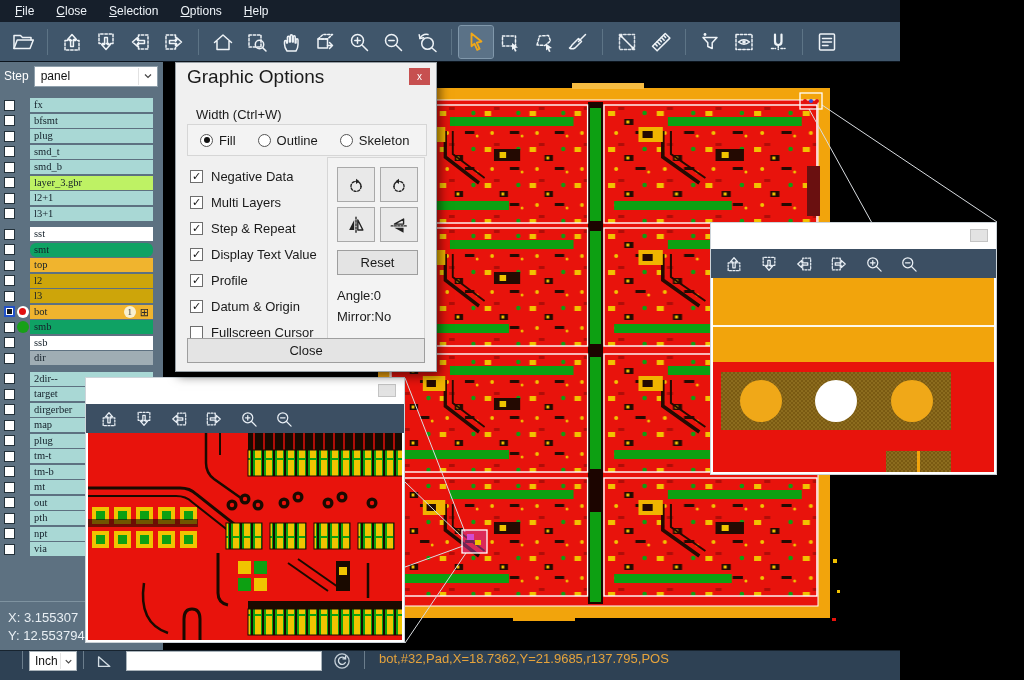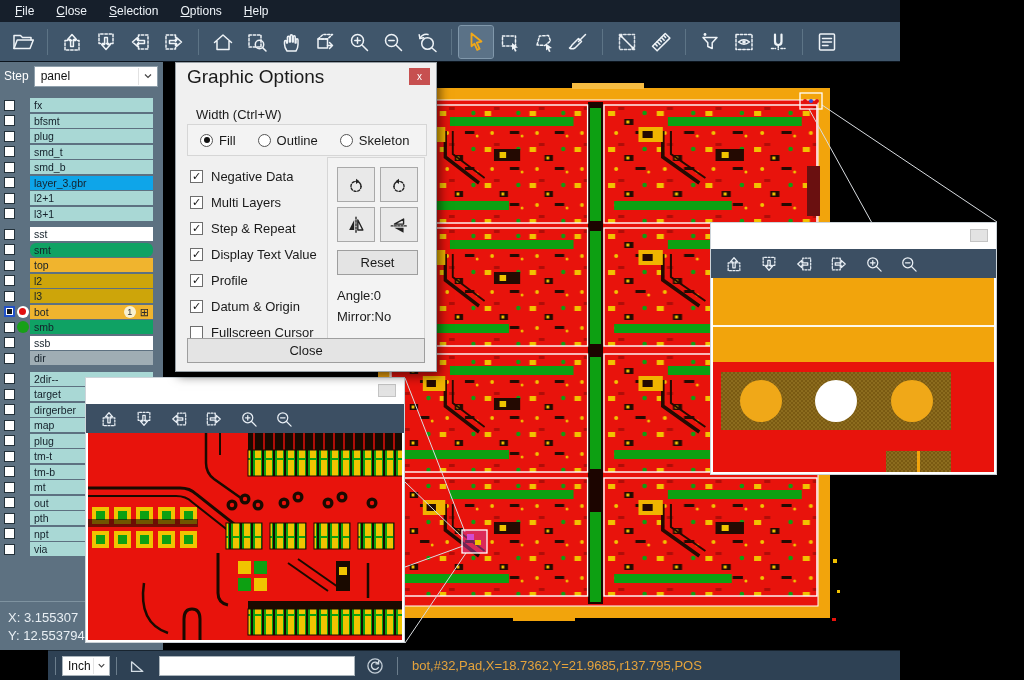--- a/index.html
+++ b/index.html
@@ -34,21 +34,21 @@
   .layerlist { padding-top:8px; }
   .lrow { height:14px; margin-bottom:1.5px; display:flex; align-items:center; }
   .lcheck { width:11px; height:11px; background:#fff; border:1px solid #23313a; margin-left:4px; flex:0 0 auto; }
   .lcheck.checked { border:2px solid #2050c8; }
   .lcheck.checked::after { content:""; display:block; width:5px; height:5px; background:#10161a; margin:1px; }
   .lind { width:15px; display:flex; align-items:center; justify-content:center; flex:0 0 auto; }
   .dot-outer { width:12px; height:12px; border-radius:50%; background:#fff; display:flex; align-items:center; justify-content:center; }
   .dot-red { width:7px; height:7px; border-radius:50%; background:#e01010; }
   .dot-green { width:12px; height:12px; border-radius:50%; background:#18a018; }
   .lband { flex:1; margin-right:10px; height:14px; font-size:10.5px; line-height:14px;
-    padding-left:4px; color:#14202a; display:flex; align-items:center; }
+    padding-left:4px; color:#14202a; display:flex; align-items:center;font-family:Liberation Serif, serif; }
   .lband .lname { flex:1; white-space:nowrap; overflow:hidden; }
   .badge { width:12px; height:12px; border-radius:50%; background:#f8f0cf; color:#333; font-size:9px;
     display:flex; align-items:center; justify-content:center; margin-right:4px; flex:0 0 auto; }
   .gridglyph { font-size:11px; color:#2a2a2a; margin-right:4px; line-height:12px; }
   .lgap { height:5px; }
   .coords-divider { position:absolute; left:0; right:0; bottom:48px; height:1px; background:#7f93a0; }
   .coords { position:absolute; left:8px; bottom:5px; color:#e9eff4; font-size:13px; line-height:18px; }
 
   
   #canvas { position:absolute; left:163px; top:62px; right:0; bottom:30px; background:#000; z-index:1; }
@@ -88,21 +88,21 @@
     display:flex; align-items:center; justify-content:center; }
   .dtbtn svg { width:22px; height:22px; }
   .dreset { margin-top:8px; width:81px; height:25px; background:#e4e4e4; border:1px solid #9e9e9e;
     font-size:13px; display:flex; align-items:center; justify-content:center; }
   .dinfo { margin-top:10px; font-size:13px; line-height:21px; }
   .dclosebtn { position:absolute; left:11px; right:11px; bottom:8px; height:25px; background:#e4e4e4;
     border:1px solid #9e9e9e; font-size:13px; display:flex; align-items:center; justify-content:center; }
 
   
   #statusbar { position:absolute; left:0; right:0; bottom:0; height:30px; background:#2e4154;
-    border-top:1px solid #18242f; display:flex; align-items:center; padding-left:1px; z-index:10;margin-left:48px; }
+    border-top:1px solid #18242f; display:flex; align-items:flex-start; padding-left:16px; z-index:10; }
   .ssep { width:1px; height:18px; background:#6b7d8c; margin:0 6px; flex:0 0 auto; }
   .unitbox { width:48px; height:20px; background:#fff; border:1px solid #aab4bb; display:flex;
     align-items:center; font-size:12px; color:#111; padding-left:5px; position:relative; }
   .unitbox .chev { position:absolute; right:1px; top:1px; bottom:1px; width:15px; display:flex;
     align-items:center; justify-content:center; color:#444; border-left:1px solid #e4e4e4; }
   .unitbox .chev svg { width:11px; height:11px; }
   .sicon { width:20px; height:20px; color:#d3dde4; margin:0 4px; }
   .sicon svg { width:20px; height:20px; }
   .cmdinput { width:196px; height:20px; background:#fff; border:1px solid #aab4bb; margin-left:8px;
     font-size:12px; padding:0 4px; color:#111; }
@@ -320,21 +320,21 @@
         <div class="lrow">
           <div class="lcheck"></div>
           <div class="lind"></div>
           <div class="lband" style="background: rgb(169, 216, 213);">
             <span class="lname">smd_b</span>
           </div>
         </div>
         <div class="lrow">
           <div class="lcheck"></div>
           <div class="lind"></div>
-          <div class="lband" style="background: #0ea5e9;">
+          <div class="lband" style="background: #bef264;">
             <span class="lname">layer_3.gbr</span>
           </div>
         </div>
         <div class="lrow">
           <div class="lcheck"></div>
           <div class="lind"></div>
           <div class="lband" style="background: rgb(169, 216, 213);">
             <span class="lname">l2+1</span>
           </div>
         </div>

